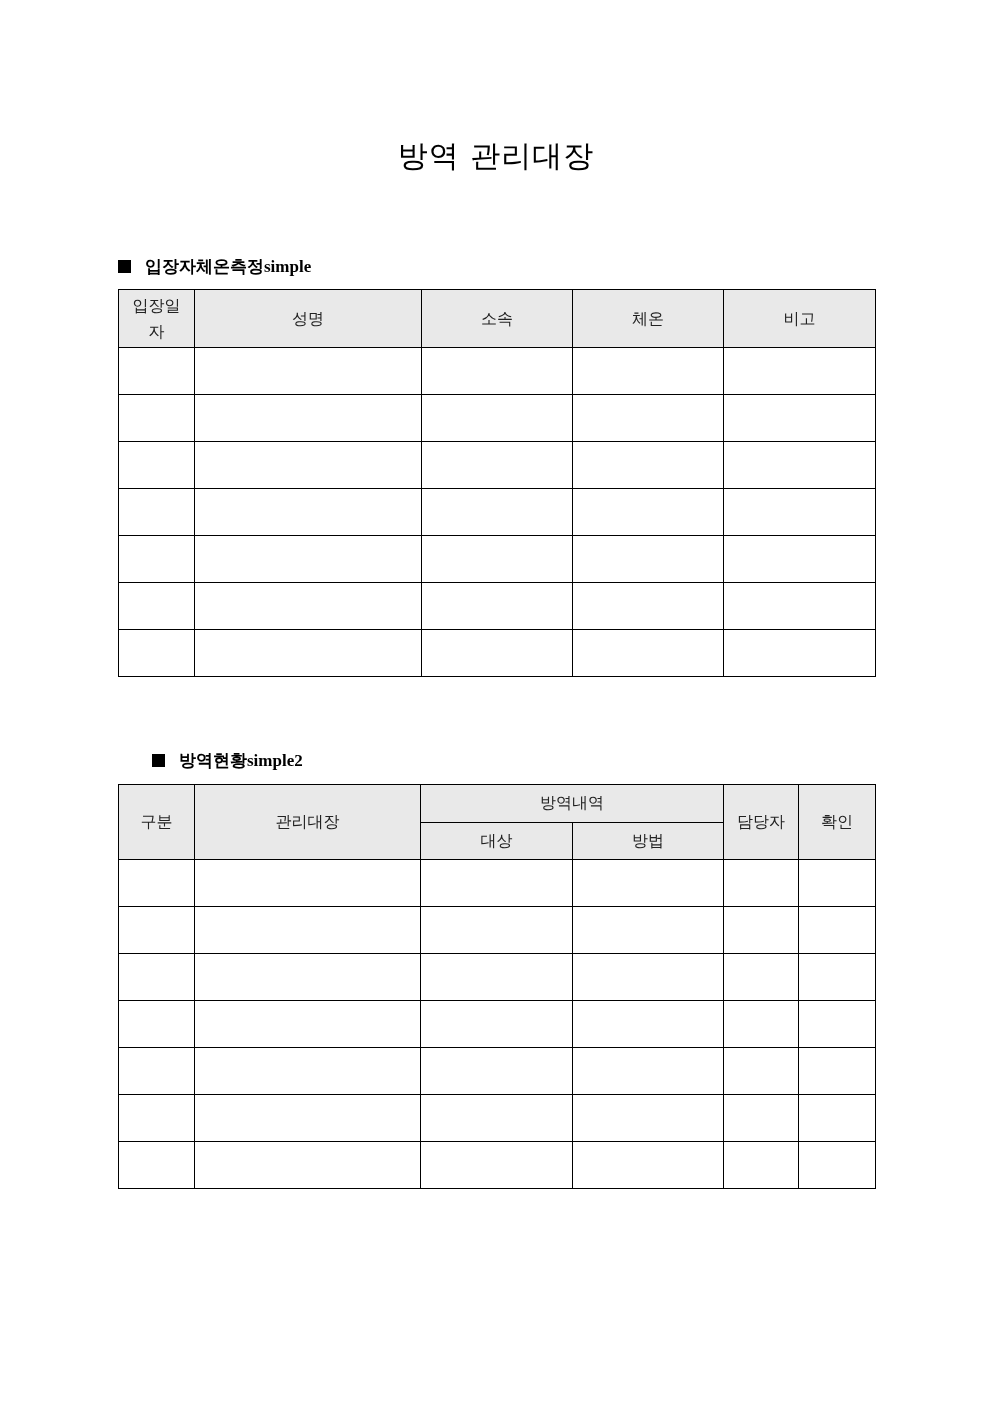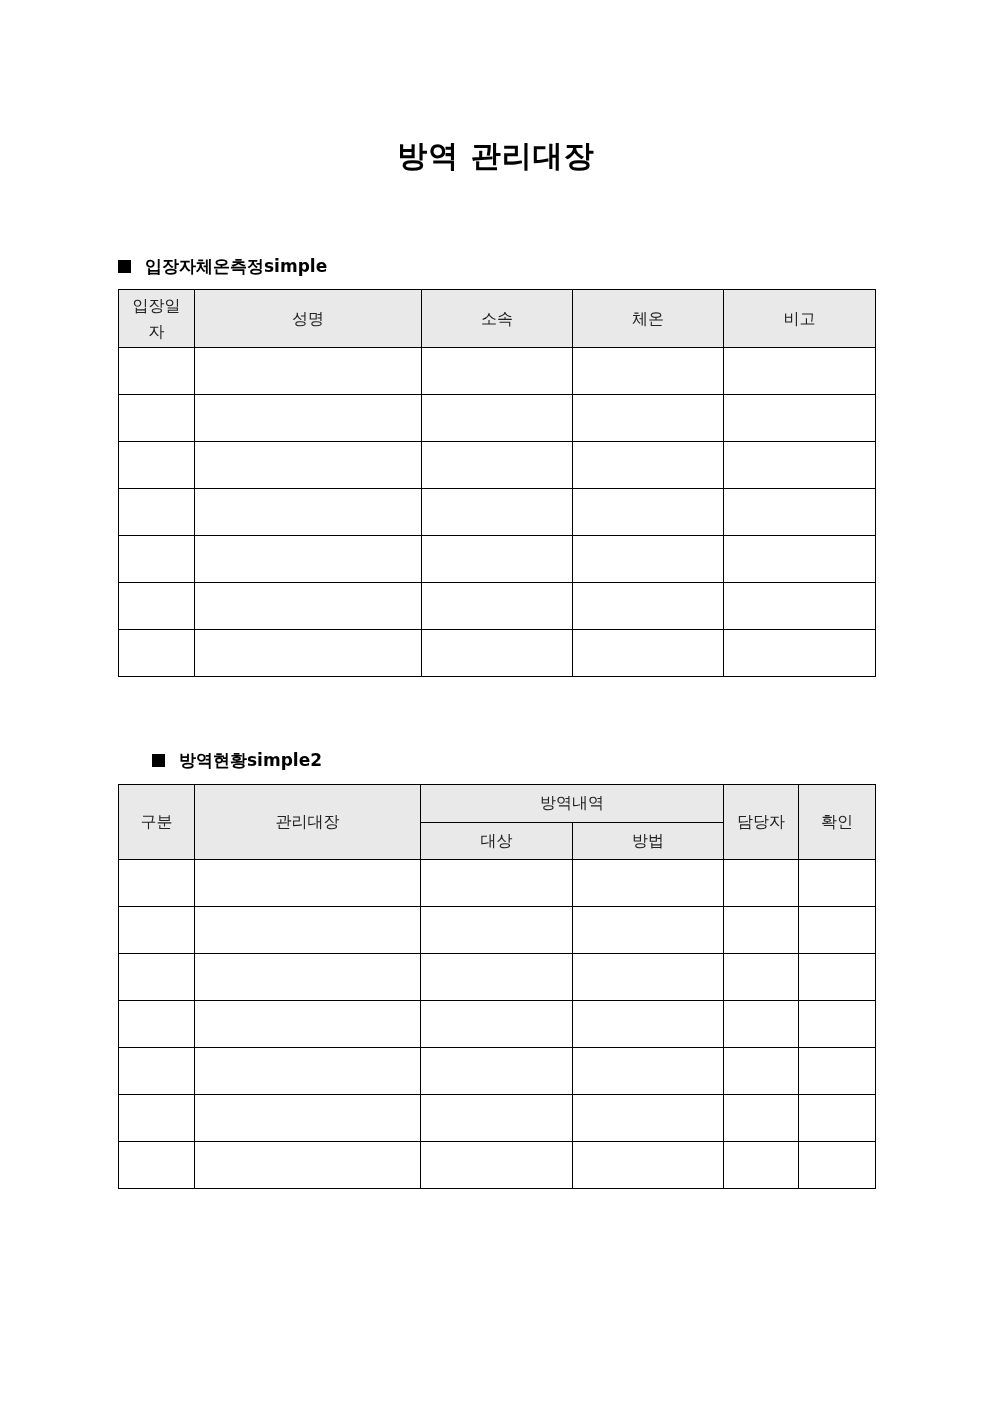--- a/index.html
+++ b/index.html
@@ -3,25 +3,25 @@
 <meta charset="utf-8">
 <style>
   html, body { margin: 0; padding: 0; background: #ffffff; }
   body {
     width: 992px; height: 1403px; position: relative; overflow: hidden;
     font-family: "DejaVu Sans", "Liberation Sans", sans-serif;
     color: #000;
   }
   .title {
     position: absolute; left: 0; width: 992px; top: 136px;
-    text-align: center; font-size: 30px; font-weight: bold; letter-spacing: 1px;
+    text-align: center; font-size: 30px; font-weight: normal; letter-spacing: 1px;
   }
   .section-heading {
     position: absolute; left: 118px; font-size: 17px; font-weight: bold;
-    display: flex; align-items: center;
+    display: flex; align-items: center; font-family: Liberation Serif, serif;
   }
   .section-heading .bullet {
     display: inline-block; width: 13px; height: 13px; background: #000; margin-right: 14px;
   }
   table.grid {
     position: absolute; left: 118px; border-collapse: collapse;
     table-layout: fixed; width: 757px;
   }
   table.grid td, table.grid th {
     border: 1px solid #000; padding: 0; text-align: center; vertical-align: middle;

